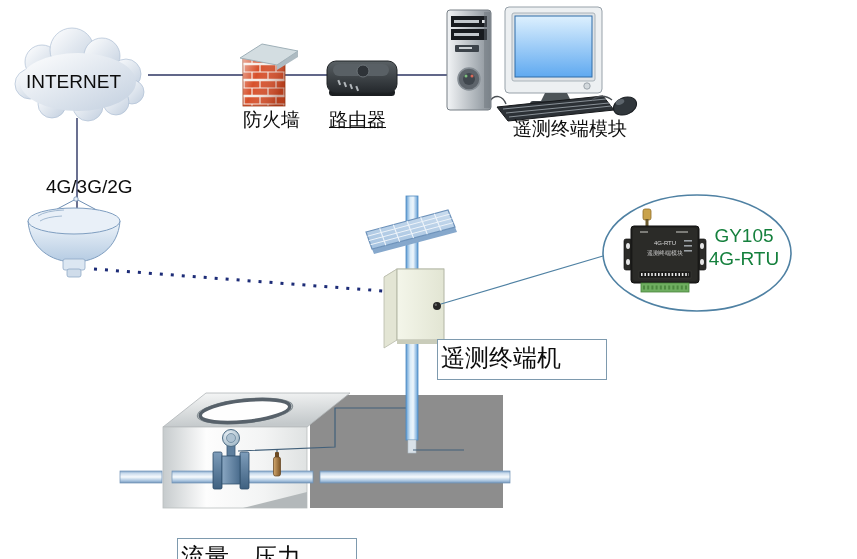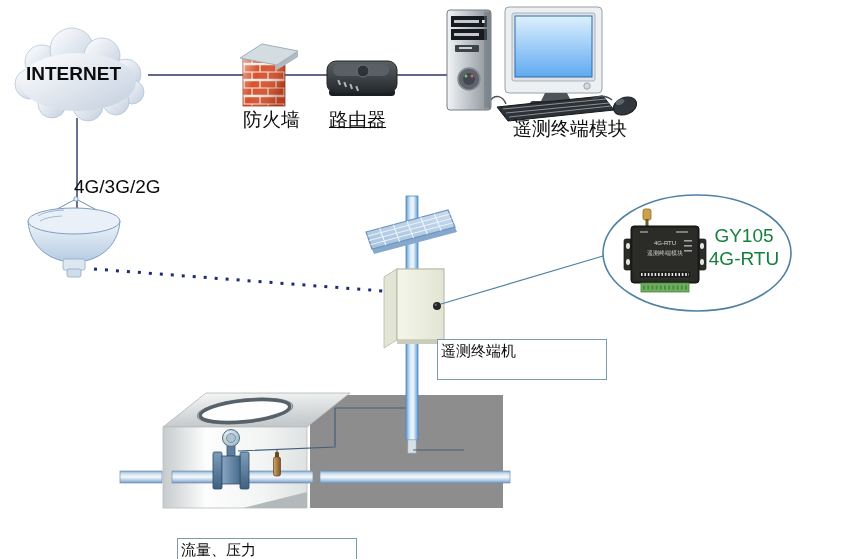--- a/index.html
+++ b/index.html
@@ -4,21 +4,21 @@
 <style>
   html,body{margin:0;padding:0;background:#fff;}
   .stage{position:relative;width:857px;height:559px;background:#fff;overflow:hidden;
          font-family:"Liberation Sans",sans-serif;}
   .stage svg{position:absolute;left:0;top:0;}
   .lbl{position:absolute;color:#0c0c0c;white-space:nowrap;line-height:1.1;}
   .sans{font-family:"Liberation Sans",sans-serif;}
   .serif{font-family:"Liberation Serif",serif;}
   .fs19{font-size:19px;}
   .box-label{position:absolute;background:#fff;border:1.5px solid var(--c-label_box_border,#7e9aae);
-             font-family:"Liberation Serif",serif;font-size:15px;color:#0c0c0c;box-sizing:border-box;}
+             font-family:"Liberation Serif",serif;font-size:24px;color:#0c0c0c;box-sizing:border-box;}
   .box-label span{display:block;padding:2px 3px;}
   .gy{position:absolute;left:699px;top:224px;width:90px;text-align:center;
       font:19px/23px "Liberation Sans",sans-serif;color:#15803d;}
   .rtu-tiny{position:absolute;left:638px;width:54px;text-align:center;
             font-family:"Liberation Sans",sans-serif;color:#d9d9d9;}
   .rtu-t1{top:240px;font-size:6px;}
   .rtu-t2{top:249px;font-size:6px;color:#cccccc;}
   
   .net-line{stroke:var(--c-line,#2c3462);stroke-width:1.4;fill:none;}
   .dot-line{stroke:var(--c-dotted_line,#1d2c77);stroke-width:3;stroke-dasharray:3 8;fill:none;}
@@ -264,22 +264,22 @@
     <rect x="684" y="240" width="8" height="1.6" fill="#9aa0a5"></rect>
     <rect x="684" y="245" width="8" height="1.6" fill="#9aa0a5"></rect>
     <rect x="684" y="250" width="8" height="1.6" fill="#9aa0a5"></rect>
     <rect x="639" y="271" width="52" height="7" fill="#1b1b19" stroke="#3a3a36" stroke-width="0.6"></rect>
     <path d="M641,274.5 H689" stroke="#e8e8e8" stroke-width="3" stroke-dasharray="1.6 1.8"></path>
     <rect x="641" y="283" width="48" height="9" fill="#6fae60" stroke="#49843c" stroke-width="0.8"></rect>
     <path d="M643,287.5 H687" stroke="#4d8a40" stroke-width="4" stroke-dasharray="2 2.2"></path>
   </g>
 </svg>
 
-<div class="lbl sans fs19" style="left:26px;top:64px;font-weight:bold;">INTERNET</div>
-<div class="lbl sans fs19" style="left:46px;top:177px;margin-left:28px;">4G/3G/2G</div>
+<div class="lbl sans fs19" style="left:26px;top:72px;">INTERNET</div>
+<div class="lbl sans fs19" style="left:46px;top:177px;">4G/3G/2G</div>
 <div class="lbl serif fs19" style="left:243px;top:110px;font-family:Liberation Serif, serif;">防火墙</div>
 <div class="lbl serif fs19" style="left:329px;top:110px;text-decoration:underline;">路由器</div>
 <div class="lbl serif fs19" style="left:513px;top:119px;">遥测终端模块</div>
 
 <div class="gy">
   <span style="display:block;">GY105</span>
   <span style="display:block;">4G-RTU</span>
 </div>
 
 <div class="rtu-tiny rtu-t1">4G-RTU</div>

